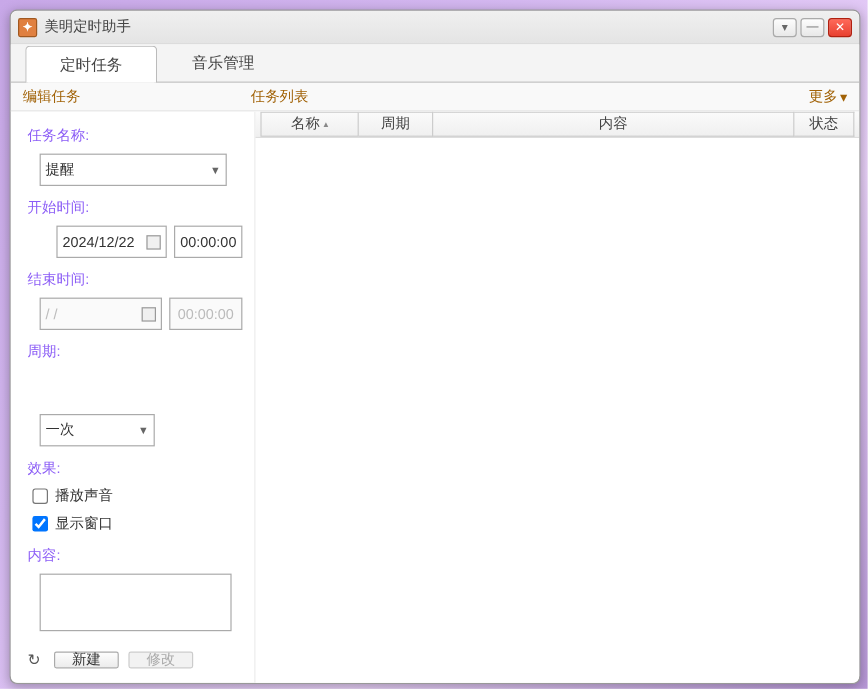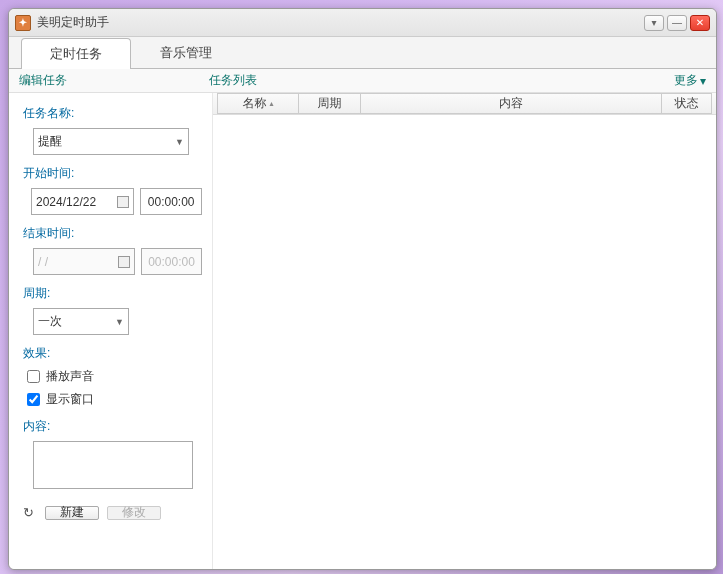--- a/index.html
+++ b/index.html
@@ -44,46 +44,46 @@
     border: 1px solid transparent; border-bottom: none;
     position: relative;
   }
   .tab.active {
     background: #fff; border-color: #bbb; border-radius: 4px 4px 0 0;
     margin-bottom: -1px;
   }
 
   .subheader {
     height: 24px; display:flex; align-items:center;
-    padding: 0 10px; font-size: 12px; color: #0f766e;
+    padding: 0 10px; font-size: 12px; color: #a16207;
     background: #f9f9f9; border-bottom: 1px solid #e0e0e0;
   }
   .subheader .left { width: 190px; }
   .subheader .mid { flex:1; }
   .subheader .more { cursor:pointer; display:flex; align-items:center; gap:2px; }
 
   .content { flex:1; display:flex; overflow:hidden; background:#fff; border-radius:0 0 6px 6px; }
 
   .sidebar {
     width: 204px; padding: 8px 10px 10px 14px; border-right: 1px solid #e8e8e8;
     display:flex; flex-direction:column; gap:6px; font-size:12px;
   }
-  .field-label { color:#0369a1; margin-top:4px; }
+  .field-label { color:#8b5cf6; margin-top:4px; }
   .combo, .txt, .datebox, .timebox {
     border: 1px solid #aaa; background:#fff; font-size:12px; padding:2px 4px;
     height: 27px; display:flex; align-items:center;
   }
   .combo { justify-content:space-between; cursor:pointer; }
   .combo .caret { font-size:9px; color:#666; }
   .row { display:flex; gap:6px; align-items:center; }
   .datebox { width: 104px; justify-content:space-between; }
   .datebox .picker { width:12px;height:12px;border:1px solid #999;background:#f0f0f0; }
   .timebox { width: 62px; justify-content:center; }
   .disabled { color:#bbb; background:#fafafa; }
-  .combo.small { width: 96px; }
+  .combo.small { width: 96px; margin-top: 37px; }
   .chk { display:flex; align-items:center; gap:6px; margin-left:4px; }
   .chk input { width:13px; height:13px; }
   .textarea {
     border:1px solid #aaa; background:#fff; height:48px; width: 160px; resize:none;
     font-family:inherit; font-size:12px; padding:3px;
   }
   .btnrow { display:flex; align-items:center; gap:8px; margin-top:10px; }
   .refresh { width:14px; cursor:pointer; color:#555; font-size:13px; }
   .btn {
     min-width:54px; height:14px; border:1px solid #aaa; border-radius:2px;
@@ -137,21 +137,21 @@
 
     <div class="sidebar">
 
       <div class="field-label">任务名称:</div>
       <div class="combo" style="width:156px;margin-left:10px">
         <span>提醒</span>
         <span class="caret">▼</span>
       </div>
 
       <div class="field-label">开始时间:</div>
-      <div class="row" style="margin-left:8px">
+      <div class="row" style="margin-left:24px">
         <div class="datebox">
           <span>2024/12/22</span>
           <span class="picker"></span>
         </div>
         <div class="timebox">00:00:00</div>
       </div>
 
       <div class="field-label">结束时间:</div>
       <div class="row" style="margin-left:10px">
         <div class="datebox disabled">

